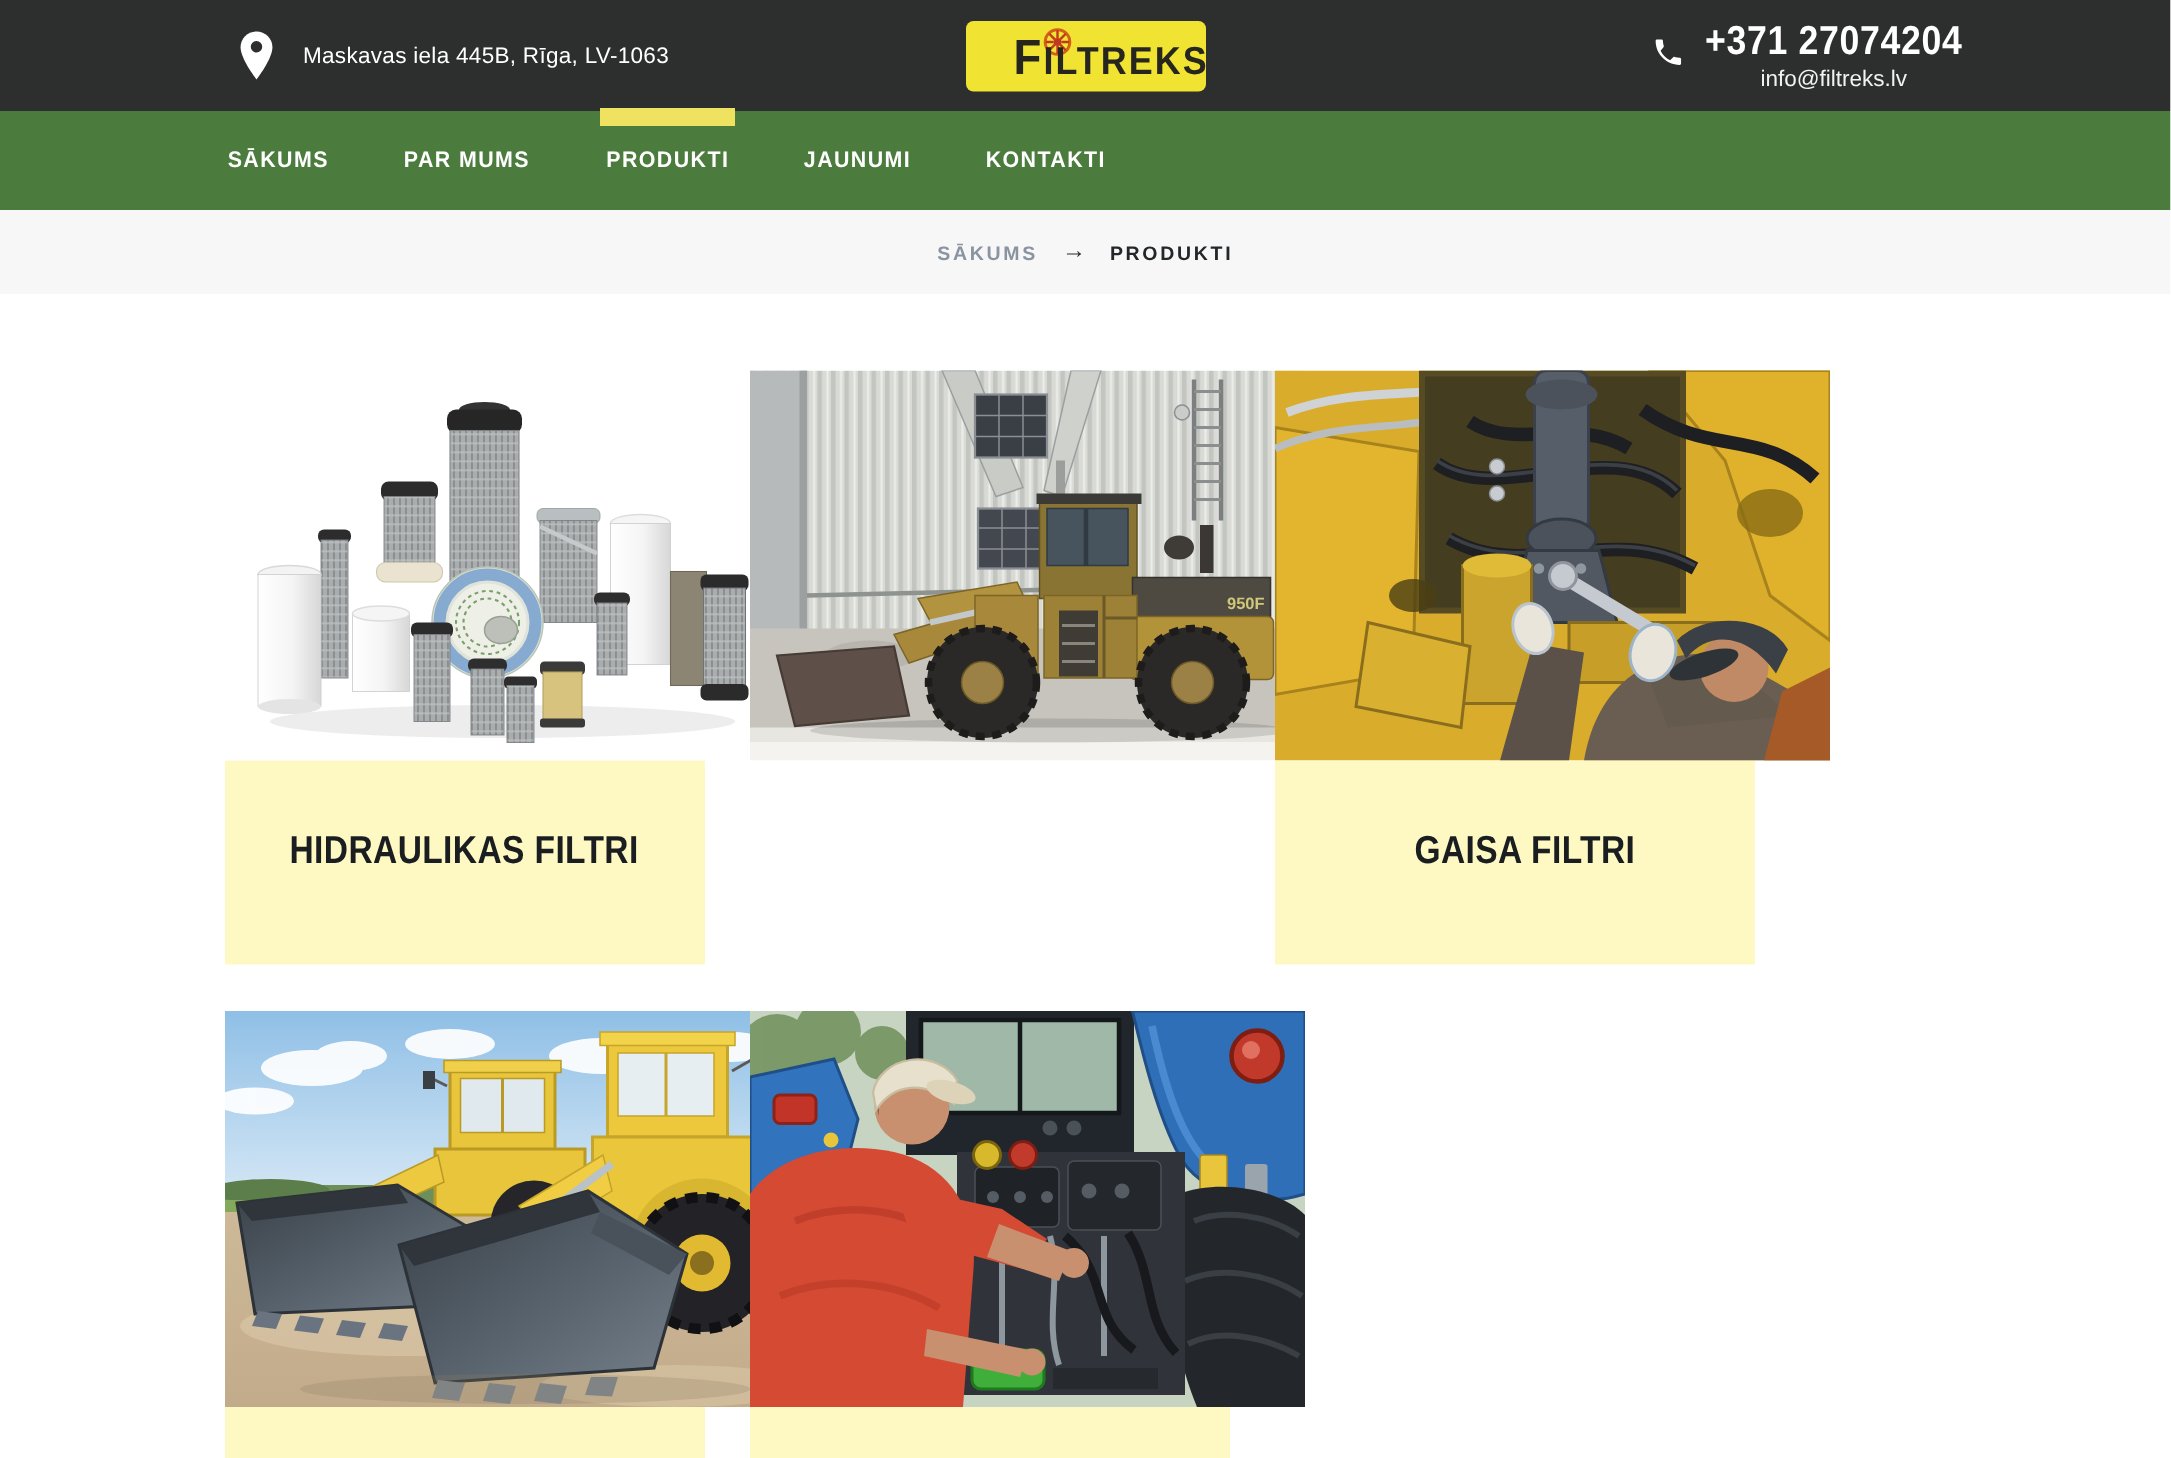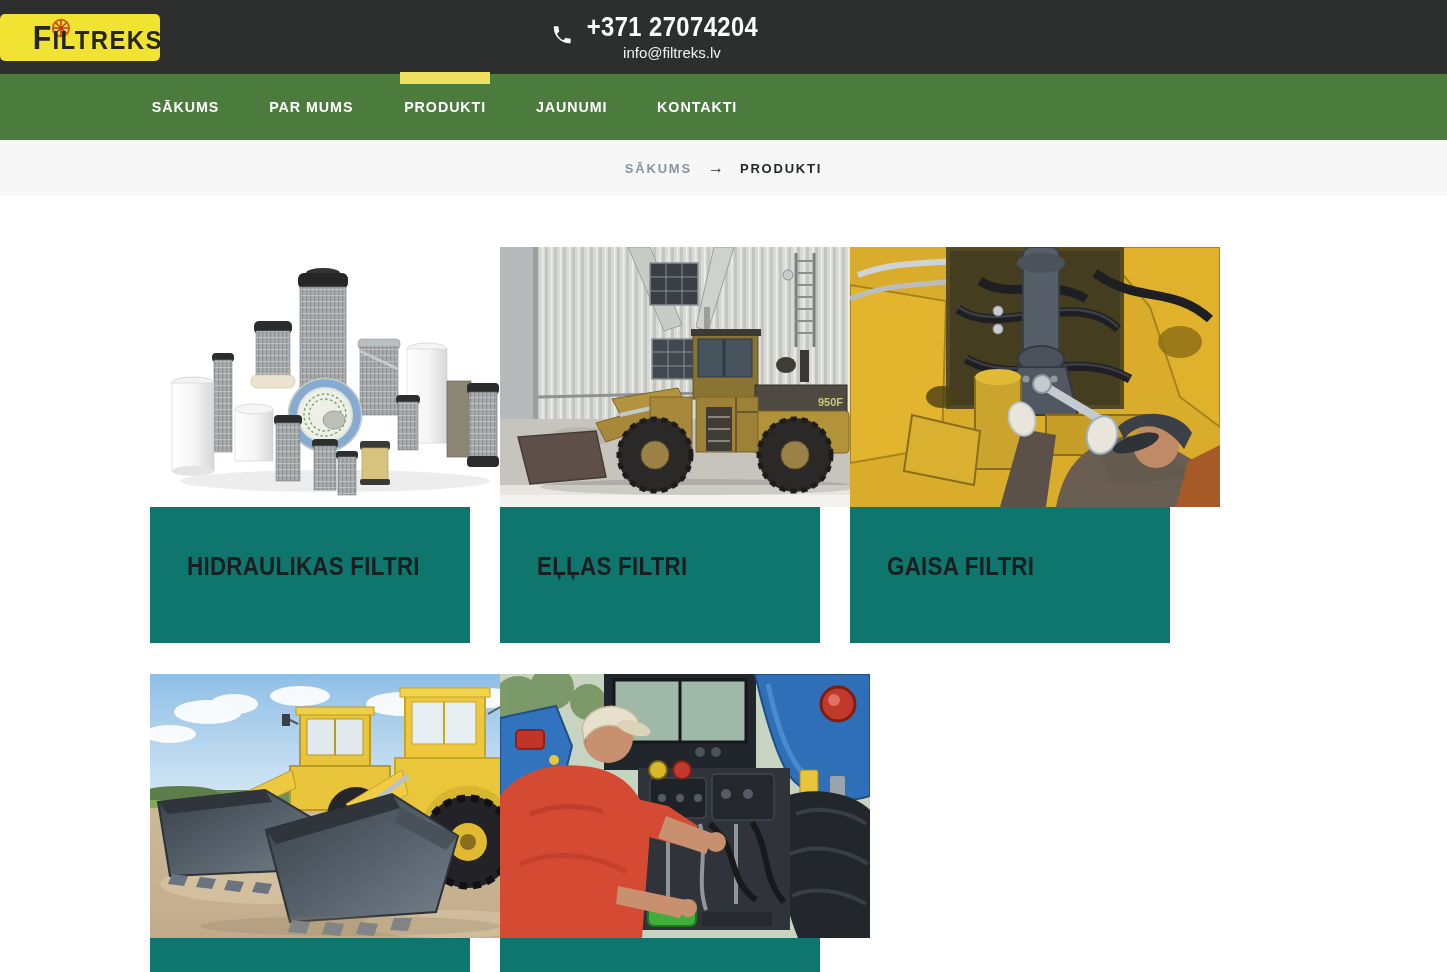--- a/index.html
+++ b/index.html
@@ -42,29 +42,38 @@
     text-decoration:none; cursor:pointer; }
   .crumb-sep { color:#2a2d30; font-weight:bold; font-size:16px; }
   .crumb-current { color:#24272a; font-weight:bold; font-size:13px; letter-spacing:1.8px; }
 
   
   .main { padding:51px 0 0 150px; }
   .grid { display:flex; flex-wrap:wrap; gap:31px 30px; width:1175px; }
   .card { width:320px; cursor:pointer;text-decoration:underline; }
   .card-img { display:block; width:370px; height:260px; background:#fff; }
   .card:nth-child(n+4) .card-img { height:264px; }
-  .card-label { background:#0f766e; height:136px; padding:44px 0 0 37px; }
+  .card-label { background:#fef9c3; height:136px; padding:44px 0 0 37px;text-align:center; }
   .card-title { display:inline-block; color:#1b1e21; font-weight:bold; font-size:26px;
     letter-spacing:.3px; transform:scaleX(.86); transform-origin:0 50%; white-space:nowrap; }
   svg text { font-family:"Liberation Sans", sans-serif; }
 </style>
 </head>
 <body>
 
 <header class="topbar">
+  <div class="topbar-left">
+    <span class="pin-icon">
+      <svg width="26" height="34" viewBox="0 0 24 32">
+        <path d="M12 1C6.5 1 2 5.4 2 10.8 2 18.2 12 31 12 31s10-12.8 10-20.2C22 5.4 17.5 1 12 1z" fill="#ffffff"></path>
+        <circle cx="12" cy="10.5" r="3.6" fill="#2d2f2e"></circle>
+      </svg>
+    </span>
+    <span class="address">Maskavas iela 445B, Rīga, LV-1063</span>
+  </div>
 
   <div class="logo">
     <span class="logo-gear">
       <svg width="22" height="22" viewBox="0 0 22 22">
         <circle cx="11" cy="11" r="8.2" fill="none" stroke="#d2601a" stroke-width="2"></circle>
         <circle cx="11" cy="11" r="2.6" fill="#c0391f"></circle>
         <g stroke="#c0391f" stroke-width="1.6">
           <line x1="11" y1="3.2" x2="11" y2="8.4"></line>
             <line x1="11" y1="13.6" x2="11" y2="18.8"></line>
           <line x1="3.2" y1="11" x2="8.4" y2="11"></line>
@@ -247,23 +256,20 @@
       <circle cx="295" cy="208" r="37" fill="#2b2927"></circle>
       <circle cx="295" cy="208" r="36" fill="none" stroke="#1d1c1a" stroke-width="5" stroke-dasharray="6 5"></circle>
       <circle cx="295" cy="208" r="14" fill="#9c8146" stroke="#6b5a27"></circle>
       <rect x="206" y="160" width="26" height="44" fill="#3f3c36"></rect>
       <g stroke="#8a857b" stroke-width="2">
             <line x1="208" y1="170" x2="230" y2="170"></line>
             <line x1="208" y1="182" x2="230" y2="182"></line>
             <line x1="208" y1="194" x2="230" y2="194"></line>
           </g>
     </svg>
-    <div class="card-label">
-      <span class="card-title">EĻĻAS FILTRI</span>
-    </div>
   </div>
 
   <div class="card">
     <svg class="card-img" viewBox="0 0 370 260" preserveAspectRatio="none">
       <rect width="370" height="260" fill="#d9ad2b"></rect>
       <polygon points="0,38 96,54 92,200 0,216" fill="#e3b52e" stroke="#a8821c" stroke-width="2"></polygon>
       <polygon points="250,0 370,0 370,180 330,150 300,60" fill="#e0b22c" stroke="#a8821c" stroke-width="2"></polygon>
       <ellipse cx="330" cy="95" rx="22" ry="16" fill="#8a6c15" opacity=".8"></ellipse>
       <path d="M8,28 C60,8 110,22 150,4" fill="none" stroke="#cfd3d6" stroke-width="6"></path>
       <path d="M0,52 C50,30 100,44 140,22" fill="none" stroke="#b9bdc0" stroke-width="5"></path>

